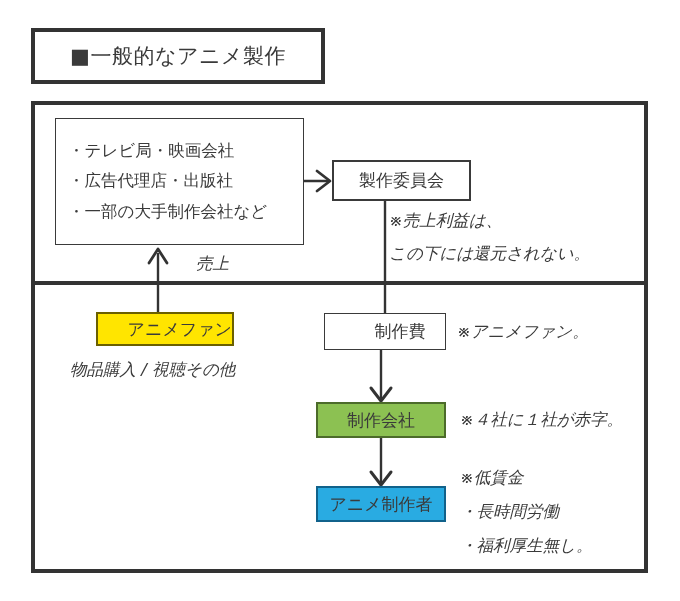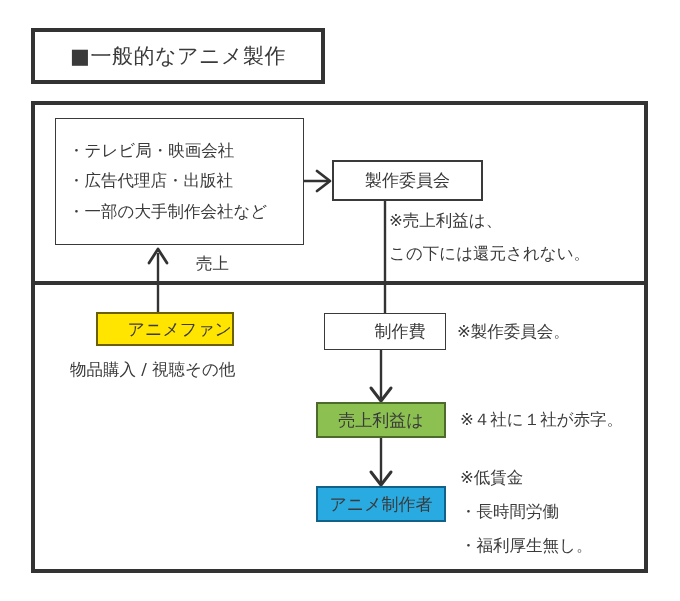--- a/index.html
+++ b/index.html
@@ -97,21 +97,21 @@
     line-height: 1.0;
     margin: 7px 0;
     white-space: nowrap;
     color: #3a3a3a;
   }
 
   
   .box-committee {
     left: 332px;
     top: 160px;
-    width: 151px;
+    width: 139px;
     height: 41px;
     justify-content: center;
     border-width: 2px;
   }
 
   
   .box-fan {
     left: 96px;
     top: 312px;
     width: 138px;
@@ -156,20 +156,21 @@
     align-items: center;
   }
 
   
   .note {
     position: absolute;
     font-size: 16.5px;
     color: #3a3a3a;
     white-space: nowrap;
     line-height: 1.0;
+    font-style: italic;
   }
   .note-committee-1 { left: 389px; top: 213px; }
   .note-committee-2 { left: 389px; top: 246px; }
   .label-sales      { left: 176px; top: 256px; font-size: 16.5px; margin-left: 20px; }
   .note-fan-caption { left: 70px;  top: 362px; }
   .note-cost        { left: 457px; top: 324px; }
   .note-studio      { left: 460px; top: 412px; }
   .note-animator-1  { left: 460px; top: 470px; }
   .note-animator-2  { left: 460px; top: 504px; }
   .note-animator-3  { left: 460px; top: 538px; }
@@ -228,24 +229,24 @@
   <div class="note label-sales">売上</div>
 
   <div class="node box-fan">
     <span class="node-label">アニメファン</span>
   </div>
   <div class="note note-fan-caption">物品購入 / 視聴その他</div>
 
   <div class="node box-cost">
     <span class="node-label">制作費</span>
   </div>
-  <div class="note note-cost">※製作委員会。</div>
+  <div class="note note-cost">※アニメファン。</div>
 
   <div class="node box-studio">
-    <span class="node-label">売上利益は</span>
+    <span class="node-label">制作会社</span>
   </div>
   <div class="note note-studio">※４社に１社が赤字。</div>
 
   <div class="node box-animator">
     <span class="node-label">アニメ制作者</span>
   </div>
   <div class="note note-animator-1">※低賃金</div>
   <div class="note note-animator-2">・長時間労働</div>
   <div class="note note-animator-3">・福利厚生無し。</div>
 

